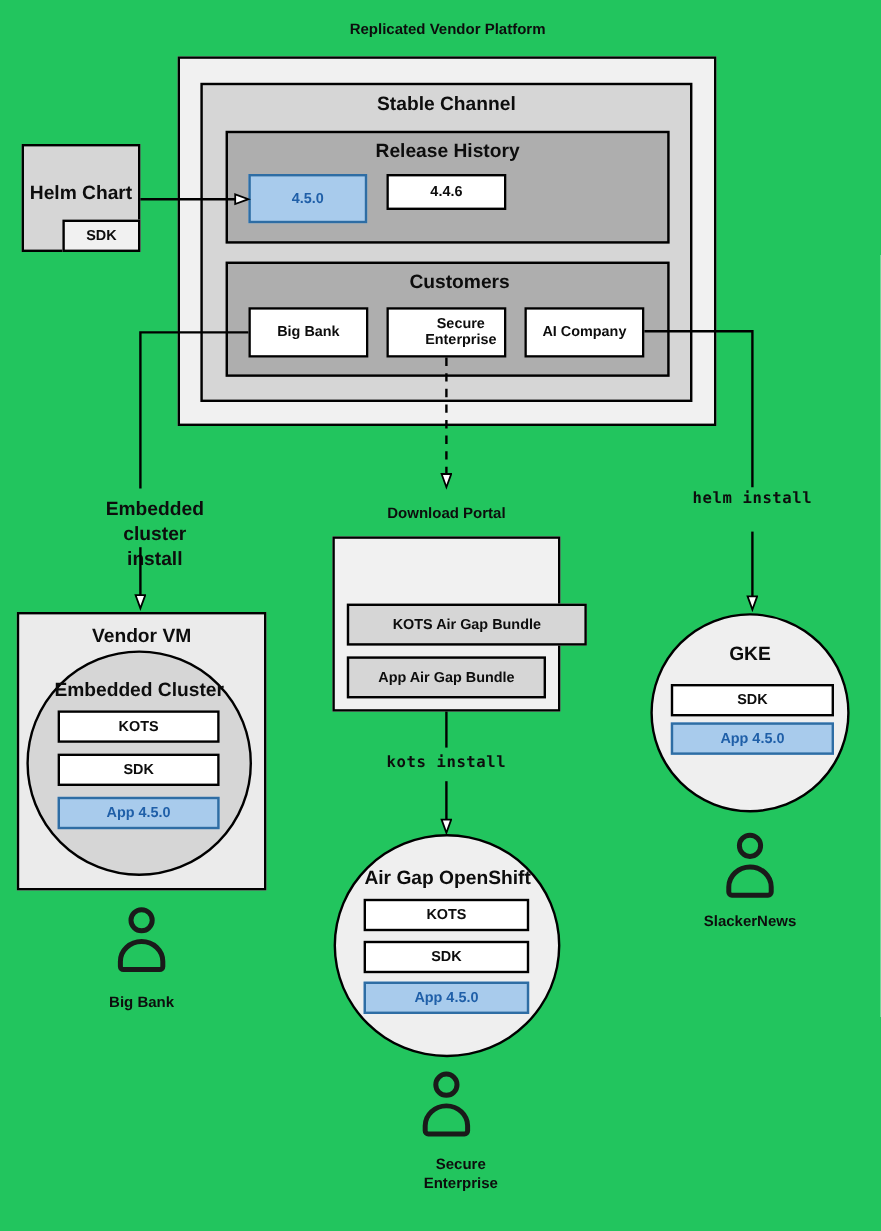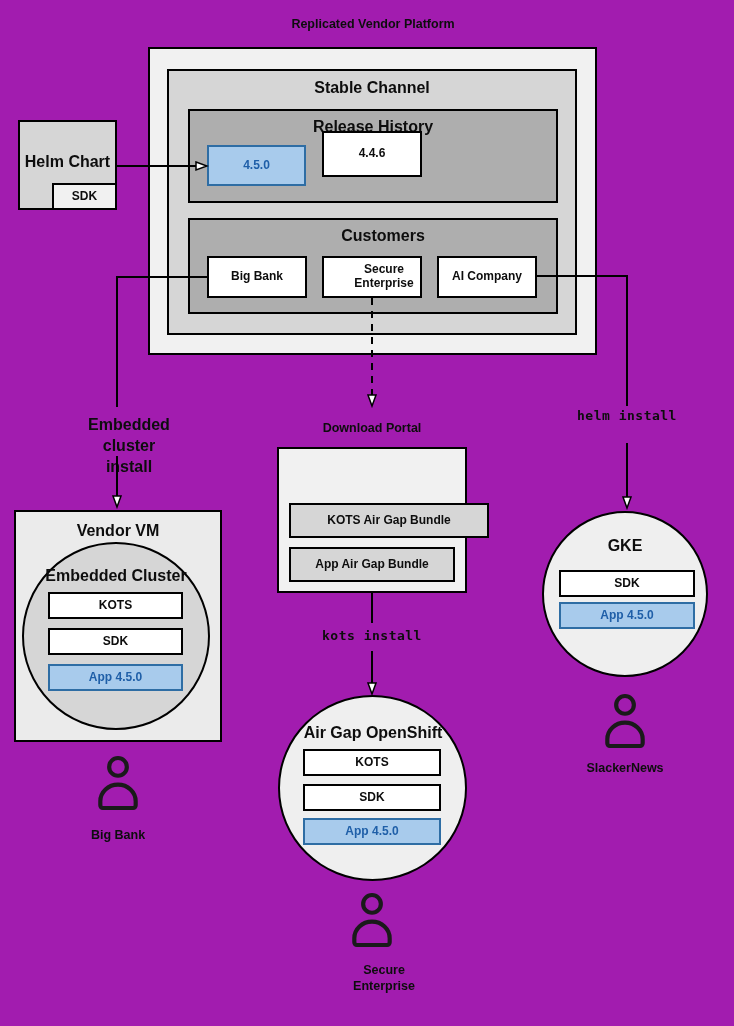--- a/index.html
+++ b/index.html
@@ -1,17 +1,17 @@
 <!DOCTYPE html>
 <html><head>
 <meta charset="utf-8">
 <style>
   html,body { margin:0; padding:0; background:#fff; }
   #canvas {
-    position:relative; width:734px; height:1026px; background:#a21caf;
+    position:relative; width:734px; height:1026px; background:#22c55e;
     font-family:"Liberation Sans", sans-serif; overflow:hidden;
   }
   .abs { position:absolute; box-sizing:border-box; }
   .frame { border:2px solid #000; }
   .lbl { font-weight:bold; font-size:16px; color:#0d0d0d; text-align:center; line-height:1.3; }
   .pre { white-space:pre-line;padding-left:24px; }
   .chip {
     display:flex; align-items:center; justify-content:center;
     background:#fff; border:2px solid #000; font-weight:bold; font-size:12px;
     color:#0d0d0d; text-align:center; line-height:1.15; box-sizing:border-box;
@@ -38,21 +38,21 @@
 
   <div class="abs frame bg-outer" style="left:148px; top:47px; width:449px; height:308px;"></div>
 
   <div class="abs frame bg-mid" style="left:167px; top:69px; width:410px; height:266px;"></div>
   <div class="abs lbl" style="left:167px; top:78px; width:410px;">Stable Channel</div>
 
   <div class="abs frame bg-inner" style="left:188px; top:109px; width:370px; height:94px;"></div>
   <div class="abs lbl" style="left:188px; top:117px; width:370px;">Release History</div>
 
   <div class="abs chip blue" style="left:207px; top:145px; width:99px; height:41px;">4.5.0</div>
-  <div class="abs chip" style="left:322px; top:131px; width:100px; height:46px;">4.4.6</div>
+  <div class="abs chip" style="left:322px; top:145px; width:100px; height:30px;">4.4.6</div>
 
   <div class="abs frame bg-inner" style="left:188px; top:218px; width:370px; height:96px;"></div>
   <div class="abs lbl" style="left:188px; top:226px; width:390px;">Customers</div>
 
   <div class="abs chip" style="left:207px; top:256px; width:100px; height:42px;">Big Bank</div>
   <div class="abs chip pre" style="left:322px; top:256px; width:100px; height:42px;">Secure
 Enterprise</div>
   <div class="abs chip" style="left:437px; top:256px; width:100px; height:42px;text-align:center;">AI Company</div>
 
   <div class="abs frame bg-mid" style="left:18px; top:120px; width:99px; height:90px;"></div>

